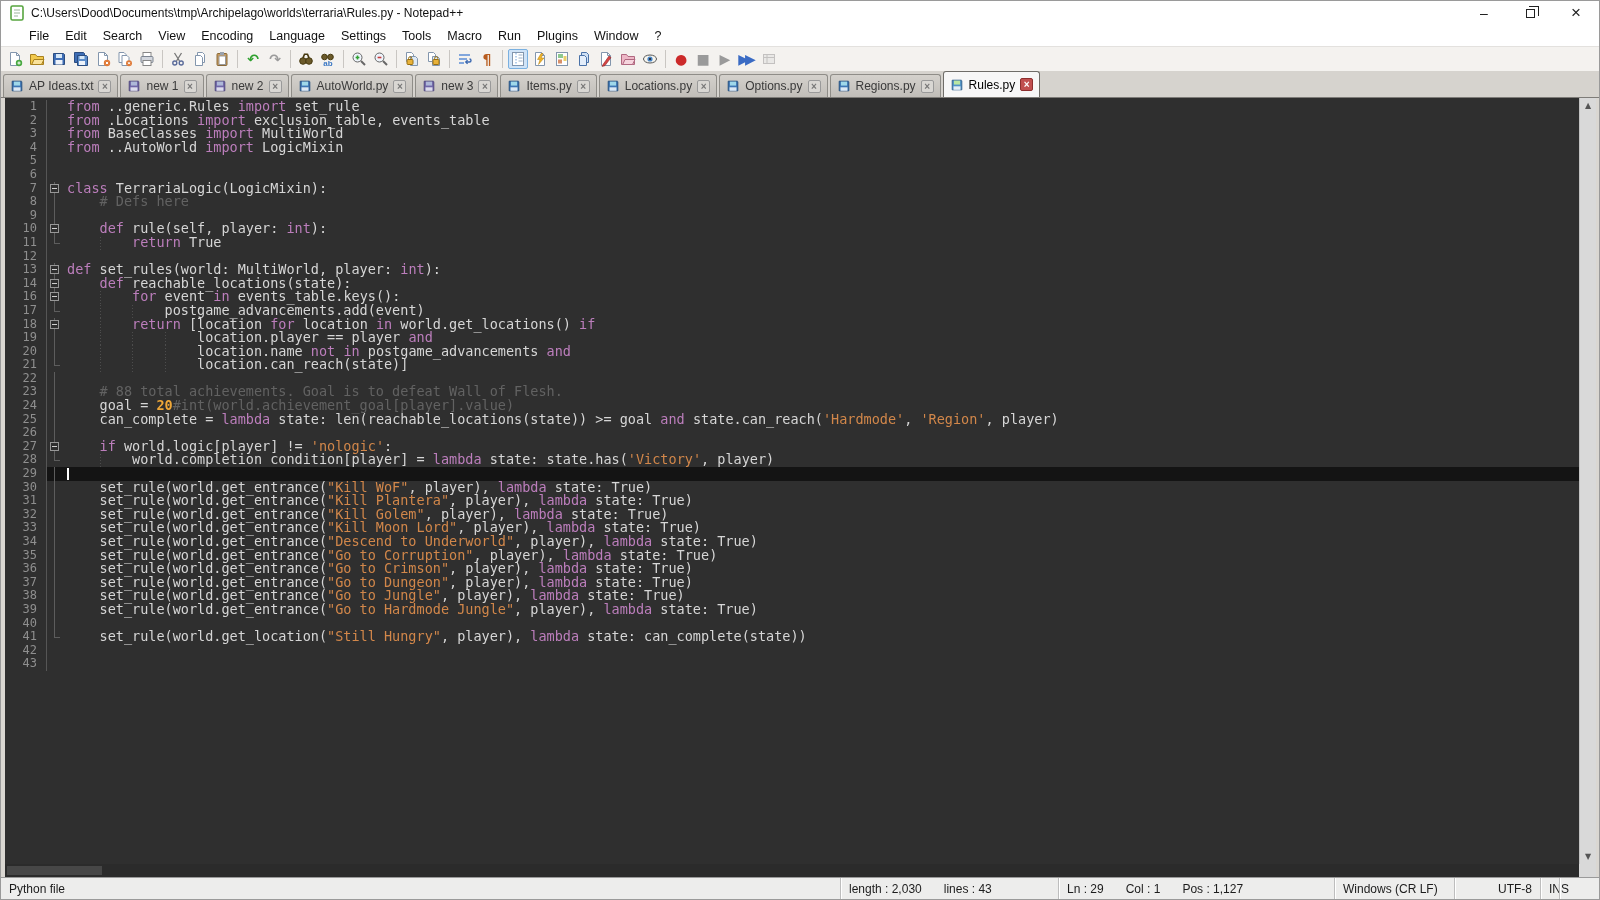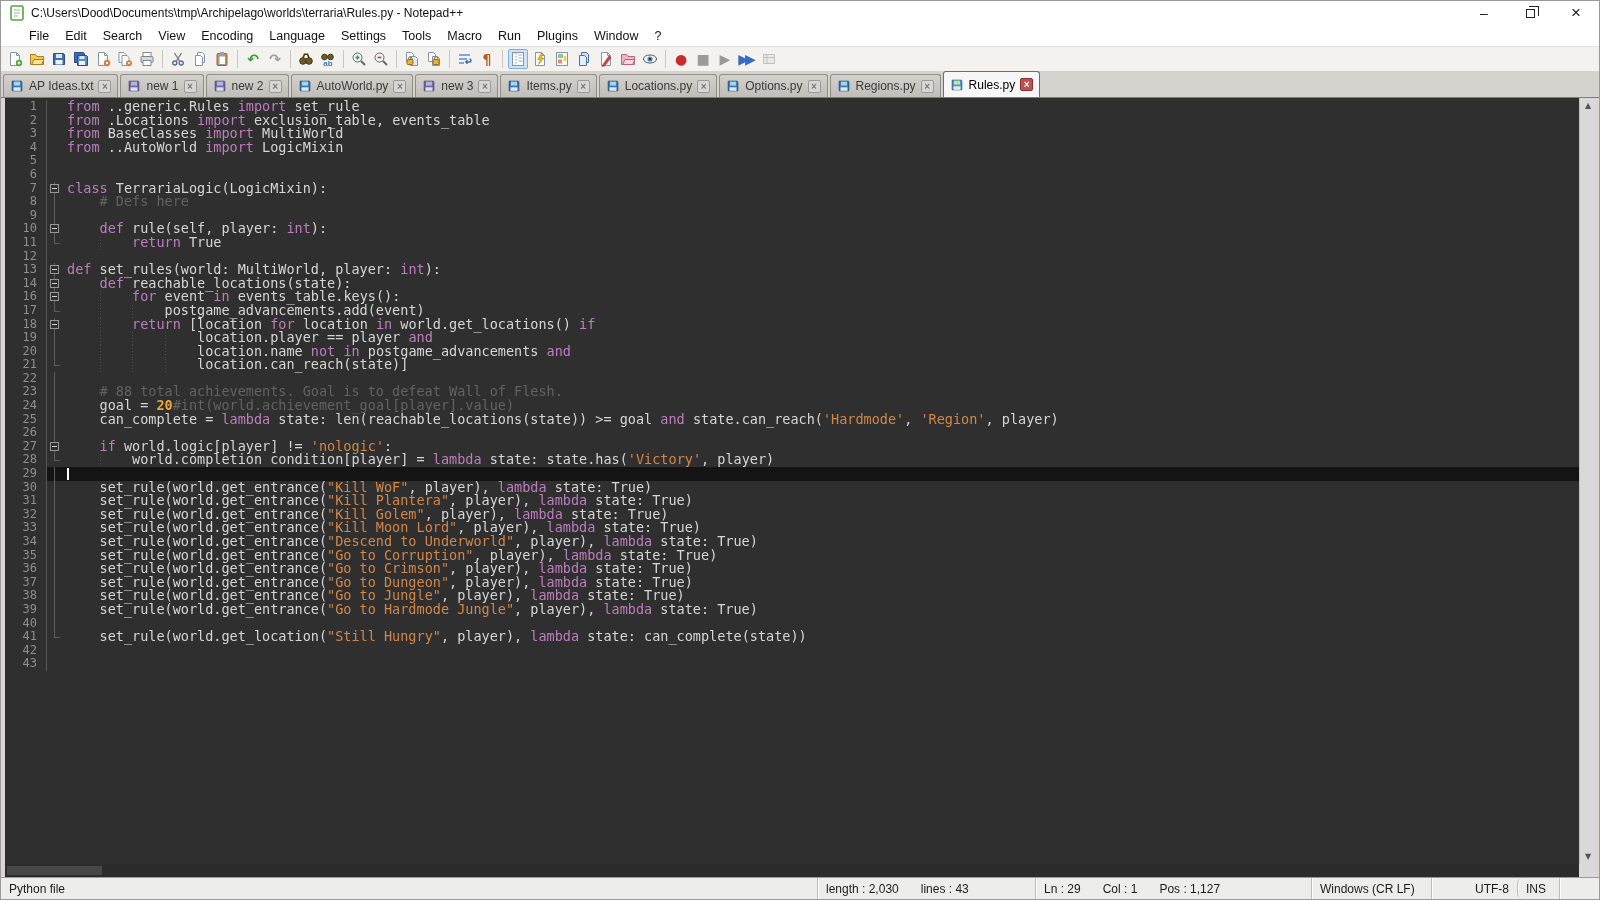--- a/index.html
+++ b/index.html
@@ -62,21 +62,21 @@
   
   .statusbar{height:22px;background:#ededec;border-top:1px solid #9a9a9a;display:flex;align-items:center;font-size:12px;color:#1c1c1c;flex:0 0 auto;}
   .seg{height:100%;display:flex;align-items:center;padding:0 8px;border-left:1px solid #bdbdbd;box-shadow:inset 1px 0 0 #fff;white-space:nowrap;}
   .seg:first-child{border-left:none;box-shadow:none;}
   .seg .sp{margin-right:22px;}
   .seg-doctype{flex:1;}
   .seg-size{width:218px;}
   .seg-pos{width:276px;}
   .seg-eol{width:120px;}
   .seg-enc{width:86px;justify-content:flex-end;}
-  .seg-ins{width:42px;border-radius:6px;}
+  .seg-ins{width:19px;}
   .seg-tail{width:40px;}
 </style>
 </head>
 <body>
 
 <div class="window">
 
   <div class="titlebar">
     <span class="appicon">
         <svg viewBox="0 0 16 16">

